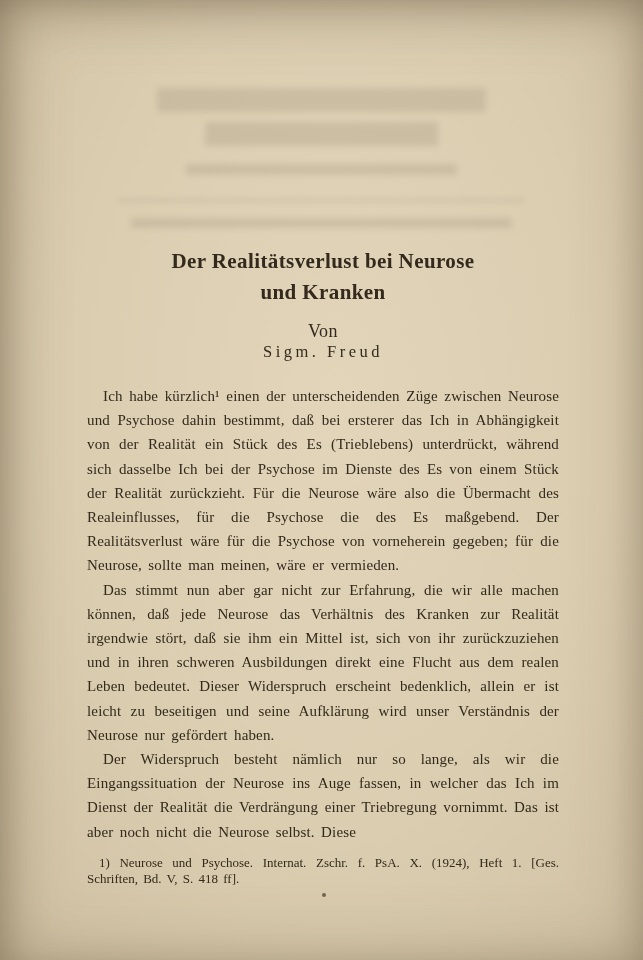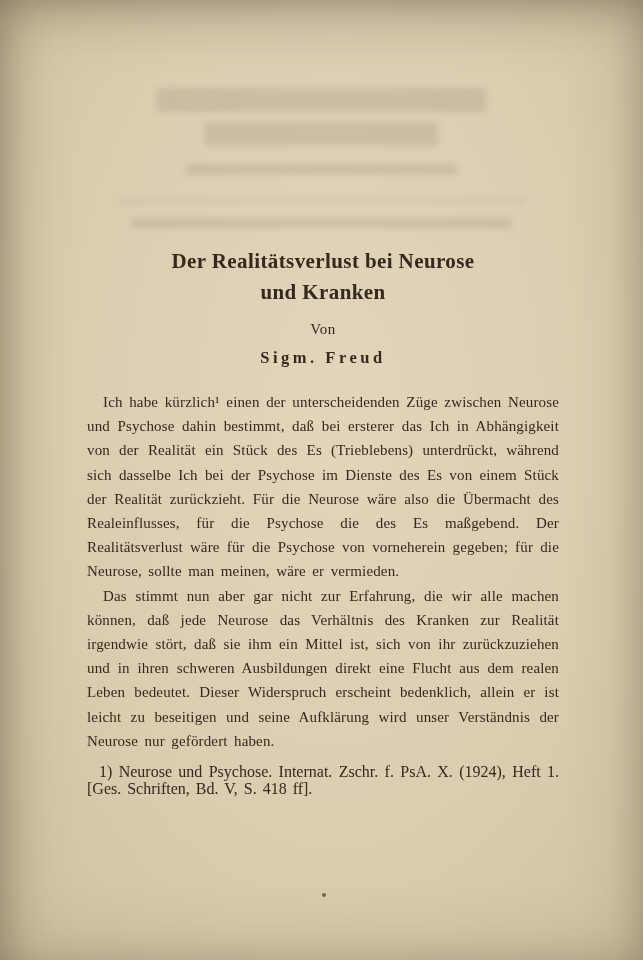--- a/index.html
+++ b/index.html
@@ -57,47 +57,47 @@
     margin: 246px 0 0 0;
     text-align: center;
     font-size: 21px;
     font-weight: bold;
     line-height: 31px;
     letter-spacing: 0.4px;
   }
   .byline {
     margin-top: 13px;
     text-align: center;
-    font-size: 15px;
+    font-size: 18px;
     letter-spacing: 0.5px;
   }
   .author {
-    margin-top: 10px;
+    margin-top: 0;
     text-align: center;
     font-size: 16.5px;
-    font-weight: bold;
+    font-weight: normal;
     letter-spacing: 3.5px;
   }
 
   .body-text {
     margin-top: 22px;
     font-size: 15px;
     line-height: 24.2px;
     text-align: justify;
     letter-spacing: 0.15px;
     word-spacing: 2.5px;
   }
   .body-text p {
     margin: 0;
     text-indent: 16px;
   }
 
   .footnote {
     margin-top: 11px;
-    font-size: 16px;
+    font-size: 13px;
     line-height: 16.5px;
     text-align: justify;
     text-indent: 12px;
     word-spacing: 2px;
   }
 
   .print-dot {
     position: absolute;
     left: 322px;
     top: 893px;
@@ -128,20 +128,21 @@
       <span>und Kranken</span>
     </h1>
 
     <div class="byline">Von</div>
 
     <div class="author">Sigm. Freud</div>
 
     <div class="body-text">
       <p>Ich habe kürzlich¹ einen der unterscheidenden Züge zwischen Neurose und Psychose dahin bestimmt, daß bei ersterer das Ich in Abhängigkeit von der Realität ein Stück des Es (Trieblebens) unterdrückt, während sich dasselbe Ich bei der Psychose im Dienste des Es von einem Stück der Realität zurückzieht. Für die Neurose wäre also die Übermacht des Realeinflusses, für die Psychose die des Es maßgebend. Der Realitätsverlust wäre für die Psychose von vorneherein gegeben; für die Neurose, sollte man meinen, wäre er vermieden.</p>
       <p>Das stimmt nun aber gar nicht zur Erfahrung, die wir alle machen können, daß jede Neurose das Verhältnis des Kranken zur Realität irgendwie stört, daß sie ihm ein Mittel ist, sich von ihr zurückzuziehen und in ihren schweren Ausbildungen direkt eine Flucht aus dem realen Leben bedeutet. Dieser Widerspruch erscheint bedenklich, allein er ist leicht zu beseitigen und seine Aufklärung wird unser Verständnis der Neurose nur gefördert haben.</p>
+      <p>Der Widerspruch besteht nämlich nur so lange, als wir die Eingangssituation der Neurose ins Auge fassen, in welcher das Ich im Dienst der Realität die Verdrängung einer Triebregung vornimmt. Das ist aber noch nicht die Neurose selbst. Diese</p>
     </div>
 
     <p class="footnote">1) Neurose und Psychose. Internat. Zschr. f. PsA. X. (1924), Heft 1. [Ges. Schriften, Bd. V, S. 418 ff].</p>
 
   </div>
 
   <div class="print-dot"></div>
 
 </div>
 

